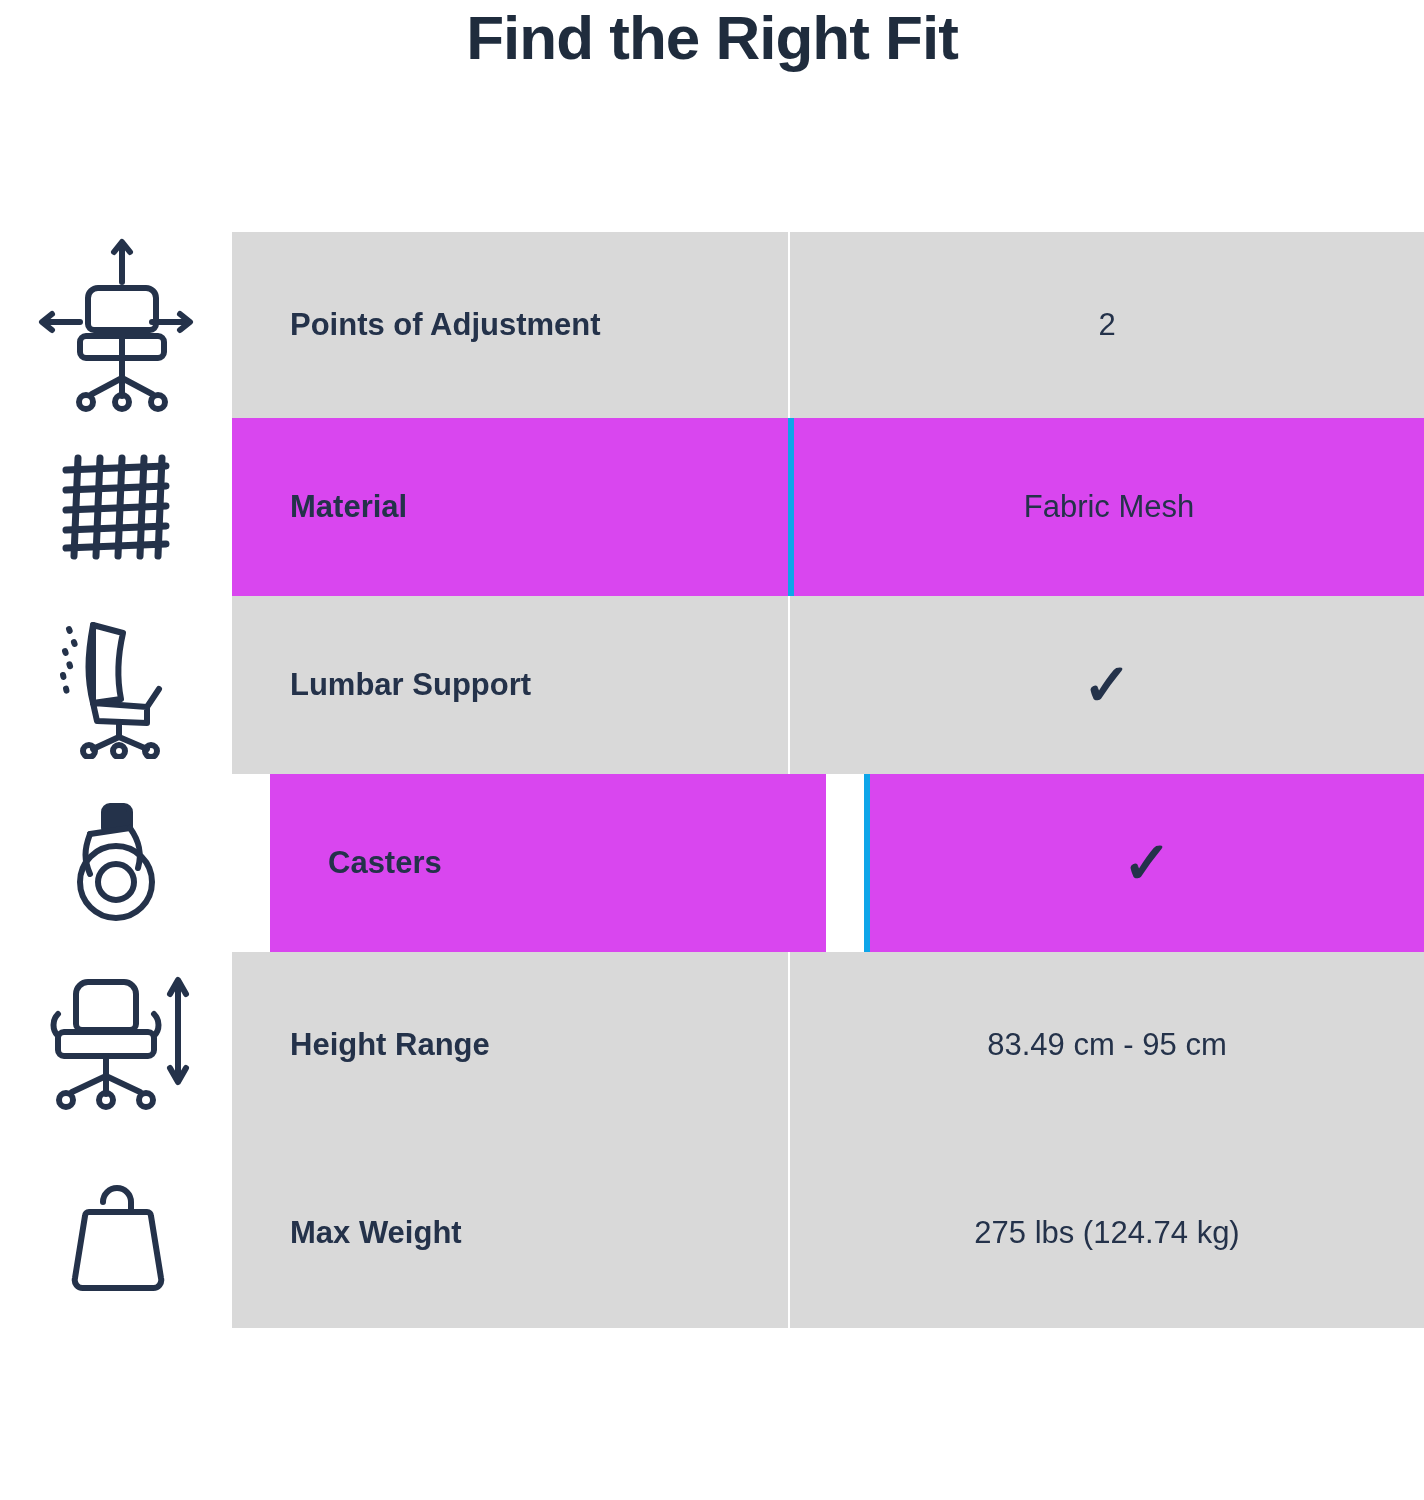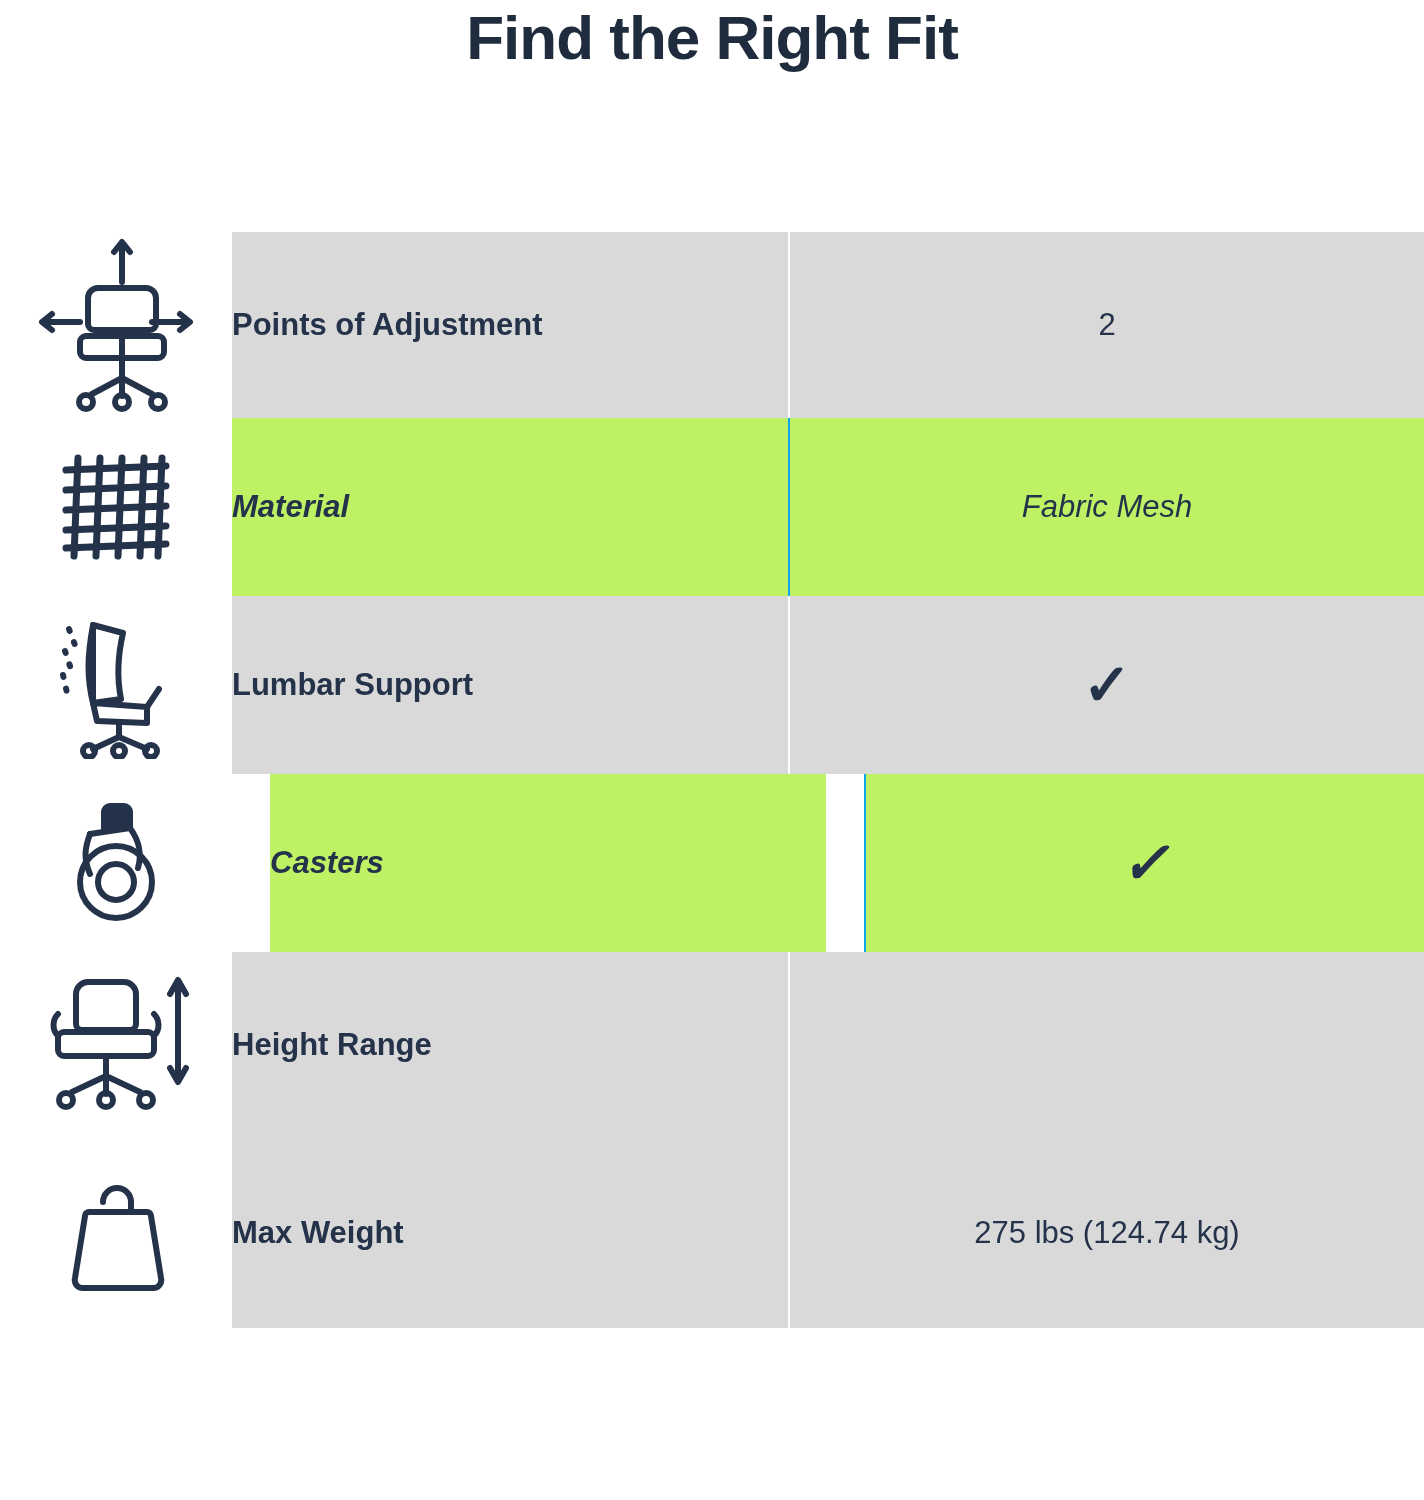--- a/index.html
+++ b/index.html
@@ -46,20 +46,21 @@
     display: flex;
     align-items: center;
     justify-content: center;
     background: #ffffff;
   }
   .label-cell {
     width: 556px;
     flex: 0 0 556px;
     display: flex;
     align-items: center;
+    padding-left: 58px;
     box-sizing: border-box;
     font-size: 31px;
     font-weight: 700;
     color: #24324a;
   }
   .value-cell {
     flex: 1 1 auto;
     display: flex;
     align-items: center;
     justify-content: center;
@@ -69,25 +70,24 @@
     color: #24324a;
     border-left: 2px solid #ffffff;
     box-sizing: border-box;
   }
   .row.shaded .label-cell,
   .row.shaded .value-cell {
     background: #d9d9d9;
   }
   .row.plain .label-cell,
   .row.plain .value-cell {
-    background: #bef264;
-    font-style: italic;
+    background: #d946ef;
   }
   .row.plain .value-cell {
-    border-left: 2px solid #0ea5e9;
+    border-left: 6px solid #0ea5e9;
   }
   .value-cell .multiline {
     line-height: 1.35;
   }
   .check {
     font-size: 58px;
     line-height: 1;
     font-weight: 700;
     color: #24324a;
   }
@@ -230,20 +230,21 @@
               <path d="M142 16 L142 110"></path>
               <path d="M134 26 L142 12 L150 26"></path>
               <path d="M134 100 L142 114 L150 100"></path>
             </g>
           </svg>
         </span>
       </div>
       <div class="label-cell">Height Range</div>
       <div class="value-cell">
         <div class="multiline">
+          <div>83.49 cm - 95 cm</div>
         </div>
       </div>
     </div>
 
 
     <div class="row shaded" style="height:190px;">
       <div class="icon-cell">
         <span>
           <svg width="130" height="130" viewBox="0 0 130 130">
             <g class="ink">

